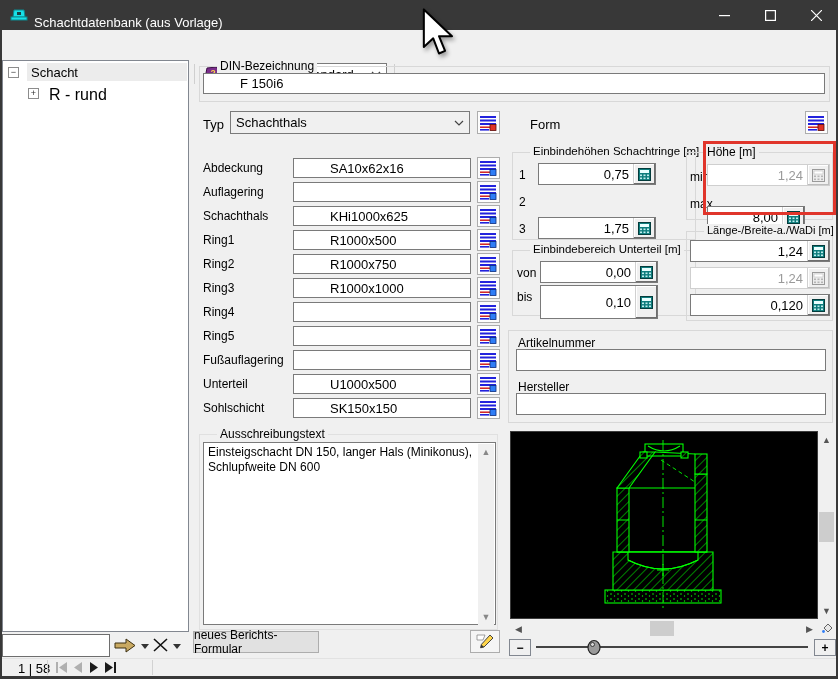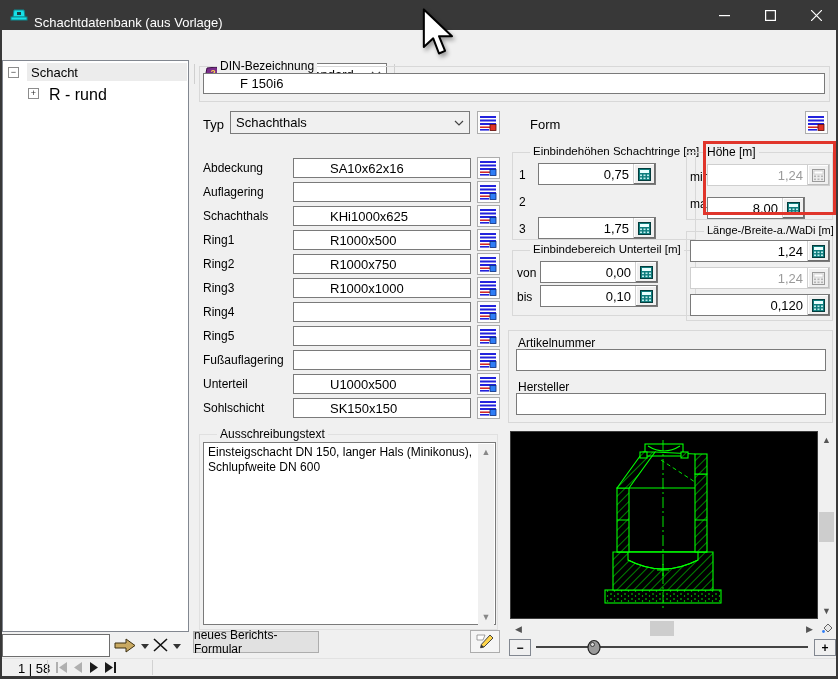--- a/index.html
+++ b/index.html
@@ -410,21 +410,21 @@
             <rect x="5.5" y="6.5" width="2" height="1.6"></rect>
             <rect x="9" y="6.5" width="2" height="1.6"></rect>
             <rect x="2" y="9.5" width="2" height="1.6"></rect>
             <rect x="5.5" y="9.5" width="2" height="1.6"></rect>
             <rect x="9" y="9.5" width="2" height="1.6"></rect>
           </g>
         </svg>
       </span>
   </div>
   <span class="lbl" style="left:517px;top:290px">bis</span>
-  <div class="numfield" style="left:540px;top:285px;width:118px;height:22px">
+  <div class="numfield" style="left:540px;top:285px;width:118px;height:34px">
     <span class="val">0,10</span>
     <span class="calcbtn">
         <svg width="13" height="13" viewBox="0 0 13 13">
           <rect x="0.5" y="0.5" width="12" height="12" fill="#0e7d7d" stroke="#043c3c"></rect>
           <rect x="2" y="2" width="9" height="3" fill="#e8ffff"></rect>
           <g fill="#bfeeee">
             <rect x="2" y="6.5" width="2" height="1.6"></rect>
             <rect x="5.5" y="6.5" width="2" height="1.6"></rect>
             <rect x="9" y="6.5" width="2" height="1.6"></rect>
             <rect x="2" y="9.5" width="2" height="1.6"></rect>
@@ -450,21 +450,21 @@
             <rect x="5.5" y="6.5" width="2" height="1.6"></rect>
             <rect x="9" y="6.5" width="2" height="1.6"></rect>
             <rect x="2" y="9.5" width="2" height="1.6"></rect>
             <rect x="5.5" y="9.5" width="2" height="1.6"></rect>
             <rect x="9" y="9.5" width="2" height="1.6"></rect>
           </g>
         </svg>
       </span>
   </div>
   <span class="lbl" style="left:690px;top:197px">max</span>
-  <div class="numfield" style="left:707px;top:197px;width:98px;height:22px">
+  <div class="numfield" style="left:707px;top:206px;width:98px;height:22px">
     <span class="val">8,00</span>
     <span class="calcbtn">
         <svg width="13" height="13" viewBox="0 0 13 13">
           <rect x="0.5" y="0.5" width="12" height="12" fill="#0e7d7d" stroke="#043c3c"></rect>
           <rect x="2" y="2" width="9" height="3" fill="#e8ffff"></rect>
           <g fill="#bfeeee">
             <rect x="2" y="6.5" width="2" height="1.6"></rect>
             <rect x="5.5" y="6.5" width="2" height="1.6"></rect>
             <rect x="9" y="6.5" width="2" height="1.6"></rect>
             <rect x="2" y="9.5" width="2" height="1.6"></rect>

